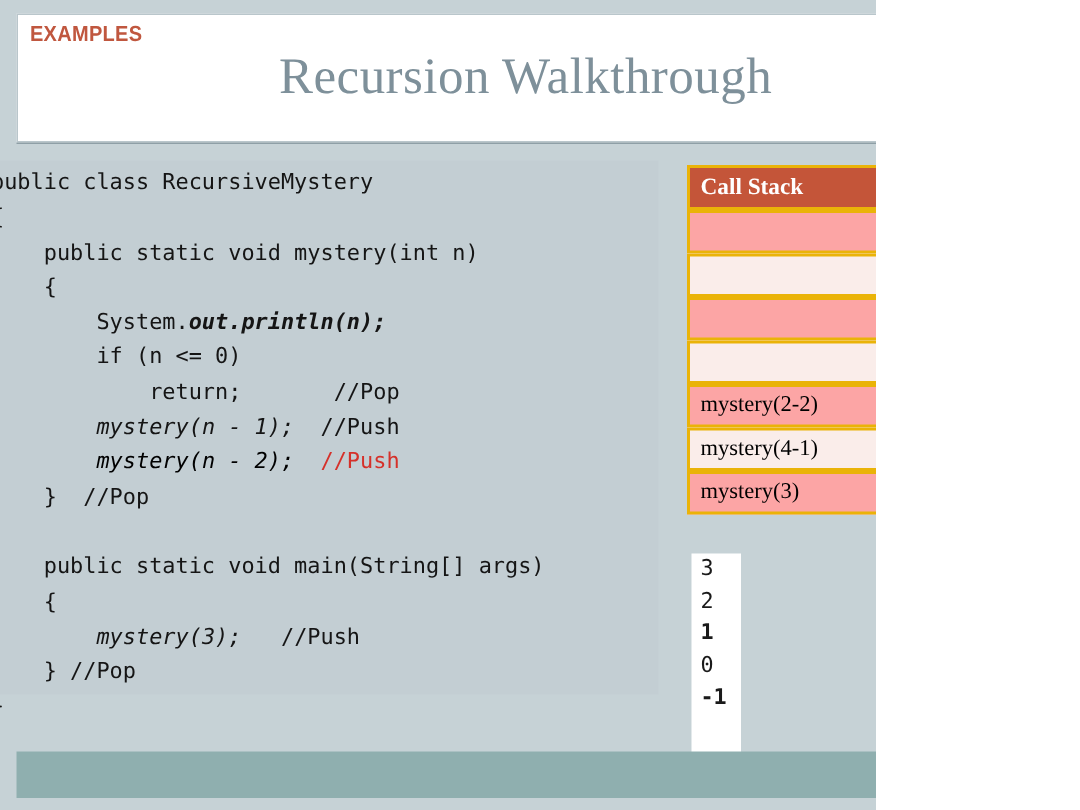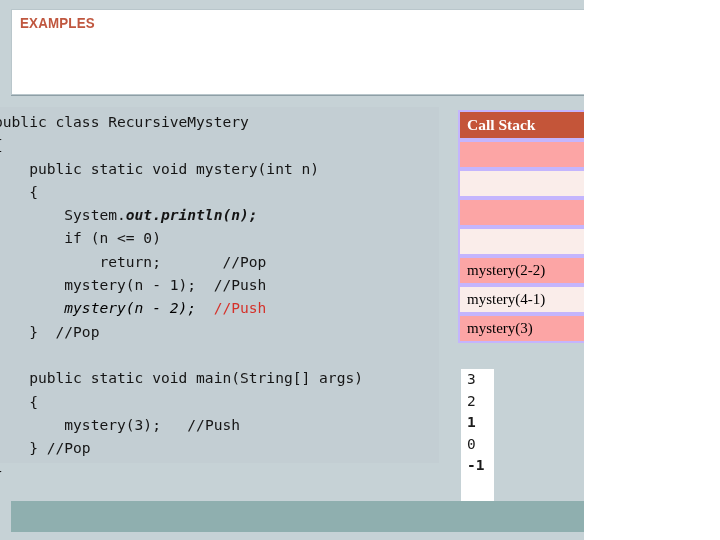--- a/index.html
+++ b/index.html
@@ -69,38 +69,38 @@
     font-family: "DejaVu Sans Mono", "Liberation Mono", monospace;
     font-size: 14.6px;
     line-height: 23.3px;
     color: #151515;
     white-space: pre;
     padding-top: 3px;
     box-sizing: border-box;
   }
   #code-block .ln { display: block; height: 23.3px; }
   #code-block .bi { font-weight: bold; font-style: italic; text-align: center; }
-  #code-block .it { }
+  #code-block .it { font-style: italic; }
   #code-block .red { color: #d5312a; }
   #code-block .redbi { color: #000000; font-style: italic; }
 
   
   #stack-table {
     position: absolute;
     left: 458px;
     top: 110px;
     width: 248px;
     border-collapse: separate;
     border-spacing: 0;
     background: #ffffff;
     font-family: "Liberation Serif", serif;
     table-layout: fixed;
   }
   #stack-table td, #stack-table th {
-    border: 2px solid #c4b5fd;
+    border: 2px solid #eab308;
     height: 25px;
     padding: 0 7px;
     font-size: 15px;
     vertical-align: middle;
     overflow: hidden;
     white-space: nowrap;
   }
   #stack-table th {
     background: #c45539;
     color: #ffffff;
@@ -145,20 +145,21 @@
 </style>
 </head>
 <body>
 
 <div id="slide">
 
   <div id="header-band"></div>
   <div id="header-rule"></div>
 
   <div id="eyebrow">EXAMPLES</div>
+  <div id="slide-title">Recursion Walkthrough</div>
 
   <div id="code-block"><span class="ln">public class RecursiveMystery</span><span class="ln">{</span><span class="ln">    public static void mystery(int n)</span><span class="ln">    {</span><span class="ln">        System.<span class="bi">out.println(n);</span><span></span></span><span class="ln">        if (n &lt;= 0)</span><span class="ln">            return;       //Pop</span><span class="ln">        <span class="it">mystery(n - 1);</span><span>  //Push</span></span><span class="ln">        <span class="redbi">mystery(n - 2);</span><span class="red">  //Push</span></span><span class="ln">    }  //Pop</span><span class="ln">&nbsp;</span><span class="ln">    public static void main(String[] args)</span><span class="ln">    {</span><span class="ln">        <span class="it">mystery(3);</span><span>   //Push</span></span><span class="ln">    } //Pop</span><span class="ln">}</span></div>
 
   <table id="stack-table">
     <thead>
       <tr>
         <th class="col-a">Call Stack</th>
         <th class="col-b">n</th>
       </tr>
     </thead>

